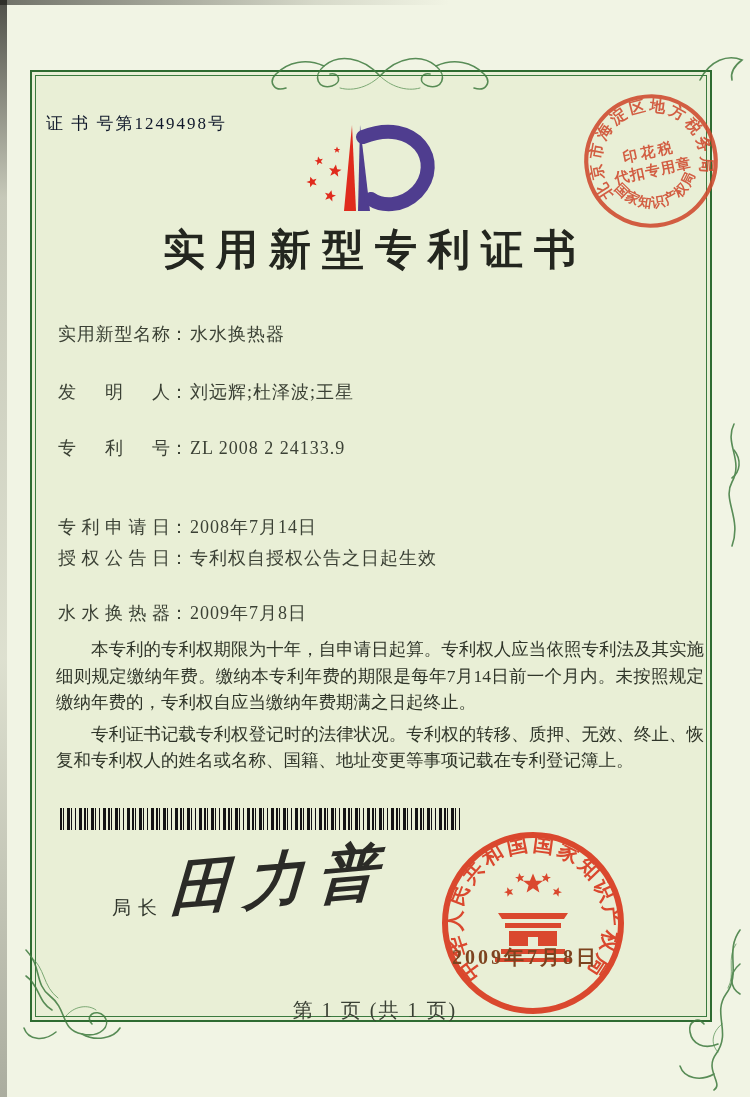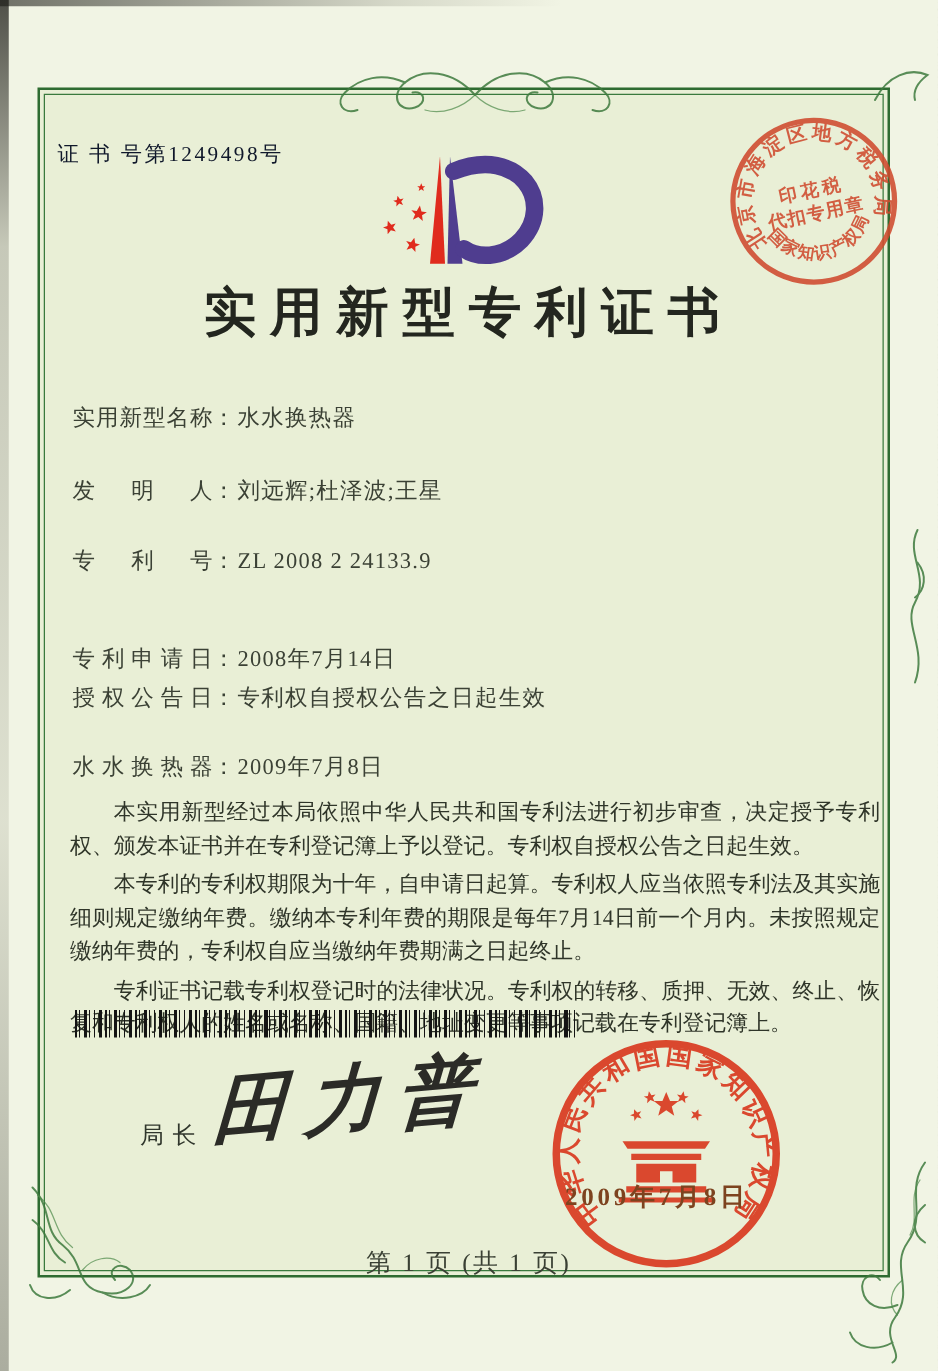--- a/index.html
+++ b/index.html
@@ -169,21 +169,20 @@
   <span class="field-label">专利申请日</span><span class="field-colon">：</span><span class="field-value">2008年7月14日</span>
 </div>
 <div class="abs field-row" style="top:546px">
   <span class="field-label">授权公告日</span><span class="field-colon">：</span><span class="field-value">专利权自授权公告之日起生效</span>
 </div>
 <div class="abs field-row" style="top:601px">
   <span class="field-label">水水换热器</span><span class="field-colon">：</span><span class="field-value">2009年7月8日</span>
 </div>
 
 <div class="abs paragraphs">
-  <p>本实用新型经过本局依照中华人民共和国专利法进行初步审查，决定授予专利权、颁发本证书并在专利登记簿上予以登记。专利权自授权公告之日起生效。</p>
   <p>本专利的专利权期限为十年，自申请日起算。专利权人应当依照专利法及其实施细则规定缴纳年费。缴纳本专利年费的期限是每年7月14日前一个月内。未按照规定缴纳年费的，专利权自应当缴纳年费期满之日起终止。</p>
   <p>专利证书记载专利权登记时的法律状况。专利权的转移、质押、无效、终止、恢复和专利权人的姓名或名称、国籍、地址变更等事项记载在专利登记簿上。</p>
 </div>
 
 <div class="abs barcode"></div>
 
 <div class="abs director">局长</div>
 <div class="abs signature">田力普</div>
 
 <svg class="seal-svg abs" viewBox="0 0 190 190">

